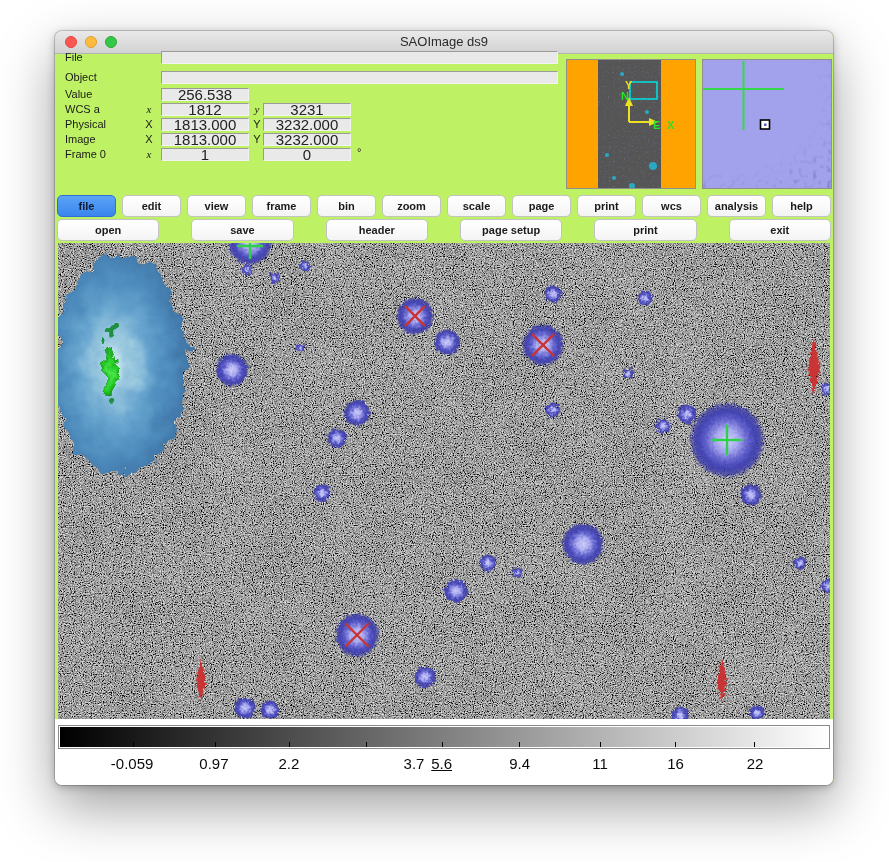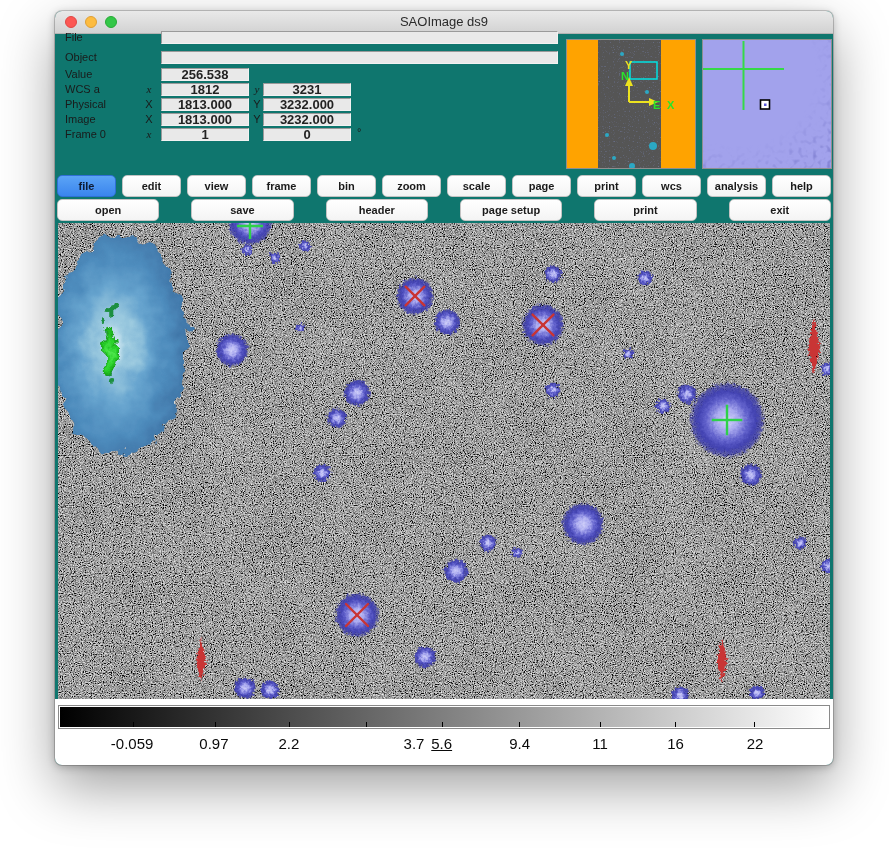--- a/index.html
+++ b/index.html
@@ -1,33 +1,33 @@
 <!DOCTYPE html>
 <html><head>
 <meta charset="utf-8">
 <style>
   html,body{margin:0;padding:0;background:#ffffff;font-family:"Liberation Sans","DejaVu Sans",sans-serif;}
   .page{position:relative;width:889px;height:862px;background:#fff;overflow:hidden;}
-  .window{position:absolute;left:55px;top:11px;width:778px;height:754px;background:#0f766e;
+  .window{position:absolute;left:55px;top:31px;width:778px;height:754px;background:#bef264;
           border-radius:7px;overflow:hidden;box-shadow:0 22px 55px rgba(0,0,0,.38),0 2px 8px rgba(0,0,0,.25),0 0 0 1px rgba(0,0,0,.18);}
   
   .titlebar{position:absolute;left:0;top:0;right:0;height:22px;background:linear-gradient(#e9e9e9,#d2d2d2);border-bottom:1px solid #b3b3b3;}
   .lights{position:absolute;left:10px;top:5px;display:flex;gap:8px;}
   .light{width:12px;height:12px;border-radius:50%;display:inline-block;}
   .light.red{background:#fc5753;border:1px solid #df4744;box-sizing:border-box;}
   .light.yellow{background:#fdbc40;border:1px solid #de9f34;box-sizing:border-box;}
   .light.green{background:#34c748;border:1px solid #27aa35;box-sizing:border-box;}
   .title{position:absolute;left:0;right:0;top:3px;text-align:center;font-size:13px;color:#2b2b2b;}
   
   .irow{position:absolute;height:13px;font-size:11px;color:#1a1a1a;}
   .ilabel{position:absolute;left:10px;top:0;line-height:13px;}
   .isub{position:absolute;top:0;line-height:13px;width:12px;text-align:center;}
   .isub.it{font-style:italic;font-family:"Liberation Serif",serif;}
   .ifield{position:absolute;top:0;height:13px;background:#e9e9e9;border:1px solid;border-color:#9a9a9a #f2f2f2 #f2f2f2 #9a9a9a;box-sizing:border-box;
-          font-size:13px;line-height:11px;text-align:center;color:#222;overflow:hidden;font-weight:bold;}
+          font-size:15px;line-height:11px;text-align:center;color:#222;overflow:hidden;}
   .ifield.f1{left:106px;width:88px;}
   .ifield.f2{left:208px;width:88px;}
   .ifield.long{left:106px;width:397px;text-align:left;}
   .ideg{position:absolute;left:302px;top:-2px;font-size:11px;}
   
   .thumb{position:absolute;width:128px;height:128px;border:1px solid #8f8f8f;background:#000;box-shadow:inset 0 0 0 1px #fafafa;}
   .thumb svg{display:block;}
   #panner{left:511px;top:28px;}
   #magnifier{left:647px;top:28px;}
   

